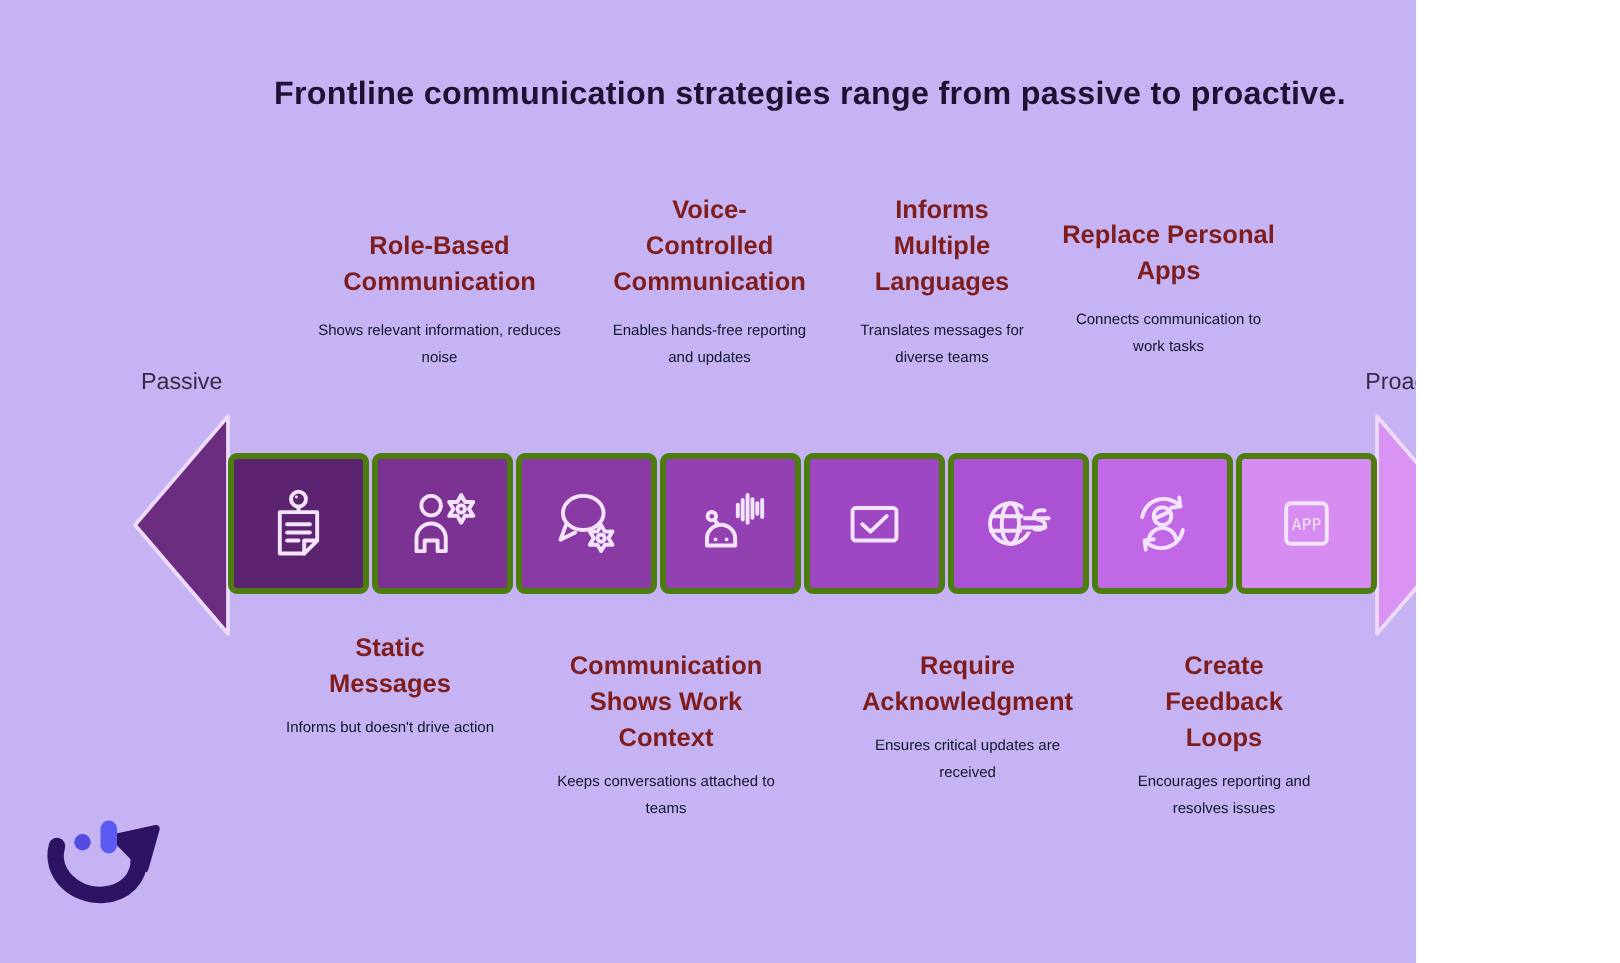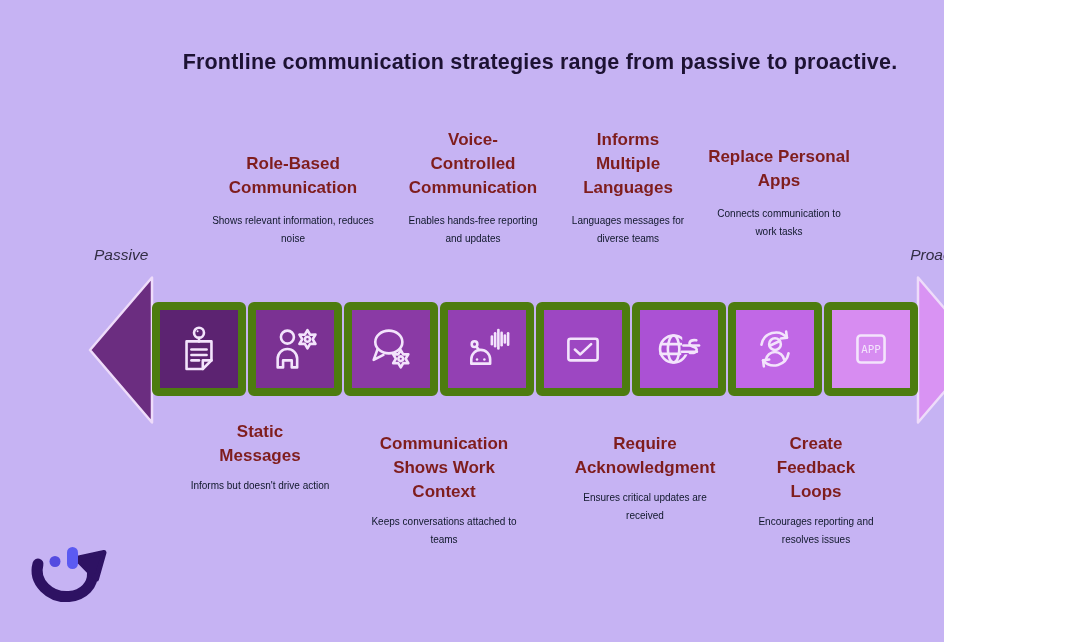--- a/index.html
+++ b/index.html
@@ -22,30 +22,30 @@
     margin:0 auto;
     font-size:17px;line-height:24px;font-weight:bold;color:#7f1d1d;
   }
   .lbl-d{
     margin:12px auto 0 auto;
     font-size:10px;line-height:18px;color:#0f172a;
   }
   .col.bot .lbl-d{margin-top:9px;}
   .endpoint{
     position:absolute;top:246px;
-    font-size:15.5px;color:#322d44;font-style:italic;
+    font-size:15.5px;color:#322d44;
   }
   #endpoint-right{text-align:center;}
   #boxes-row{
     position:absolute;left:152px;top:302px;
     display:flex;gap:2px;
   }
   .strategy-box{
     width:94px;height:94px;box-sizing:border-box;
-    border:8px solid #4d7c0f;border-radius:6px;
+    border:4px solid #4d7c0f;border-radius:6px;
     display:flex;align-items:center;justify-content:center;
   }
   .arrowhead{position:absolute;top:276px;}
   #arrowhead-left{left:88px;}
   #arrowhead-right{left:916px;}
   #logo{position:absolute;left:24px;top:545px;}
 </style>
 </head>
 <body>
 
@@ -62,21 +62,21 @@
   <div class="col top" style="left:393px;width:160px;top:120px">
     <div class="head-slot">
         <div class="lbl-h" style="max-width:130px">Voice-Controlled Communication</div>
       </div>
     <div class="lbl-d" style="max-width:140px">Enables hands-free reporting and updates</div>
   </div>
   <div class="col top" style="left:563px;width:130px;top:120px">
     <div class="head-slot">
         <div class="lbl-h" style="max-width:120px">Informs Multiple Languages</div>
       </div>
-    <div class="lbl-d" style="max-width:125px">Languages messages for diverse teams</div>
+    <div class="lbl-d" style="max-width:125px">Translates messages for diverse teams</div>
   </div>
   <div class="col top" style="left:704px;width:150px;top:113px">
     <div class="head-slot">
         <div class="lbl-h" style="max-width:150px">Replace Personal Apps</div>
       </div>
     <div class="lbl-d" style="max-width:145px">Connects communication to work tasks</div>
   </div>
 
   <div class="endpoint" id="endpoint-left" style="left:94px">Passive</div>
   <div class="endpoint" id="endpoint-right" style="left:905px;width:75px">Proactive</div>

